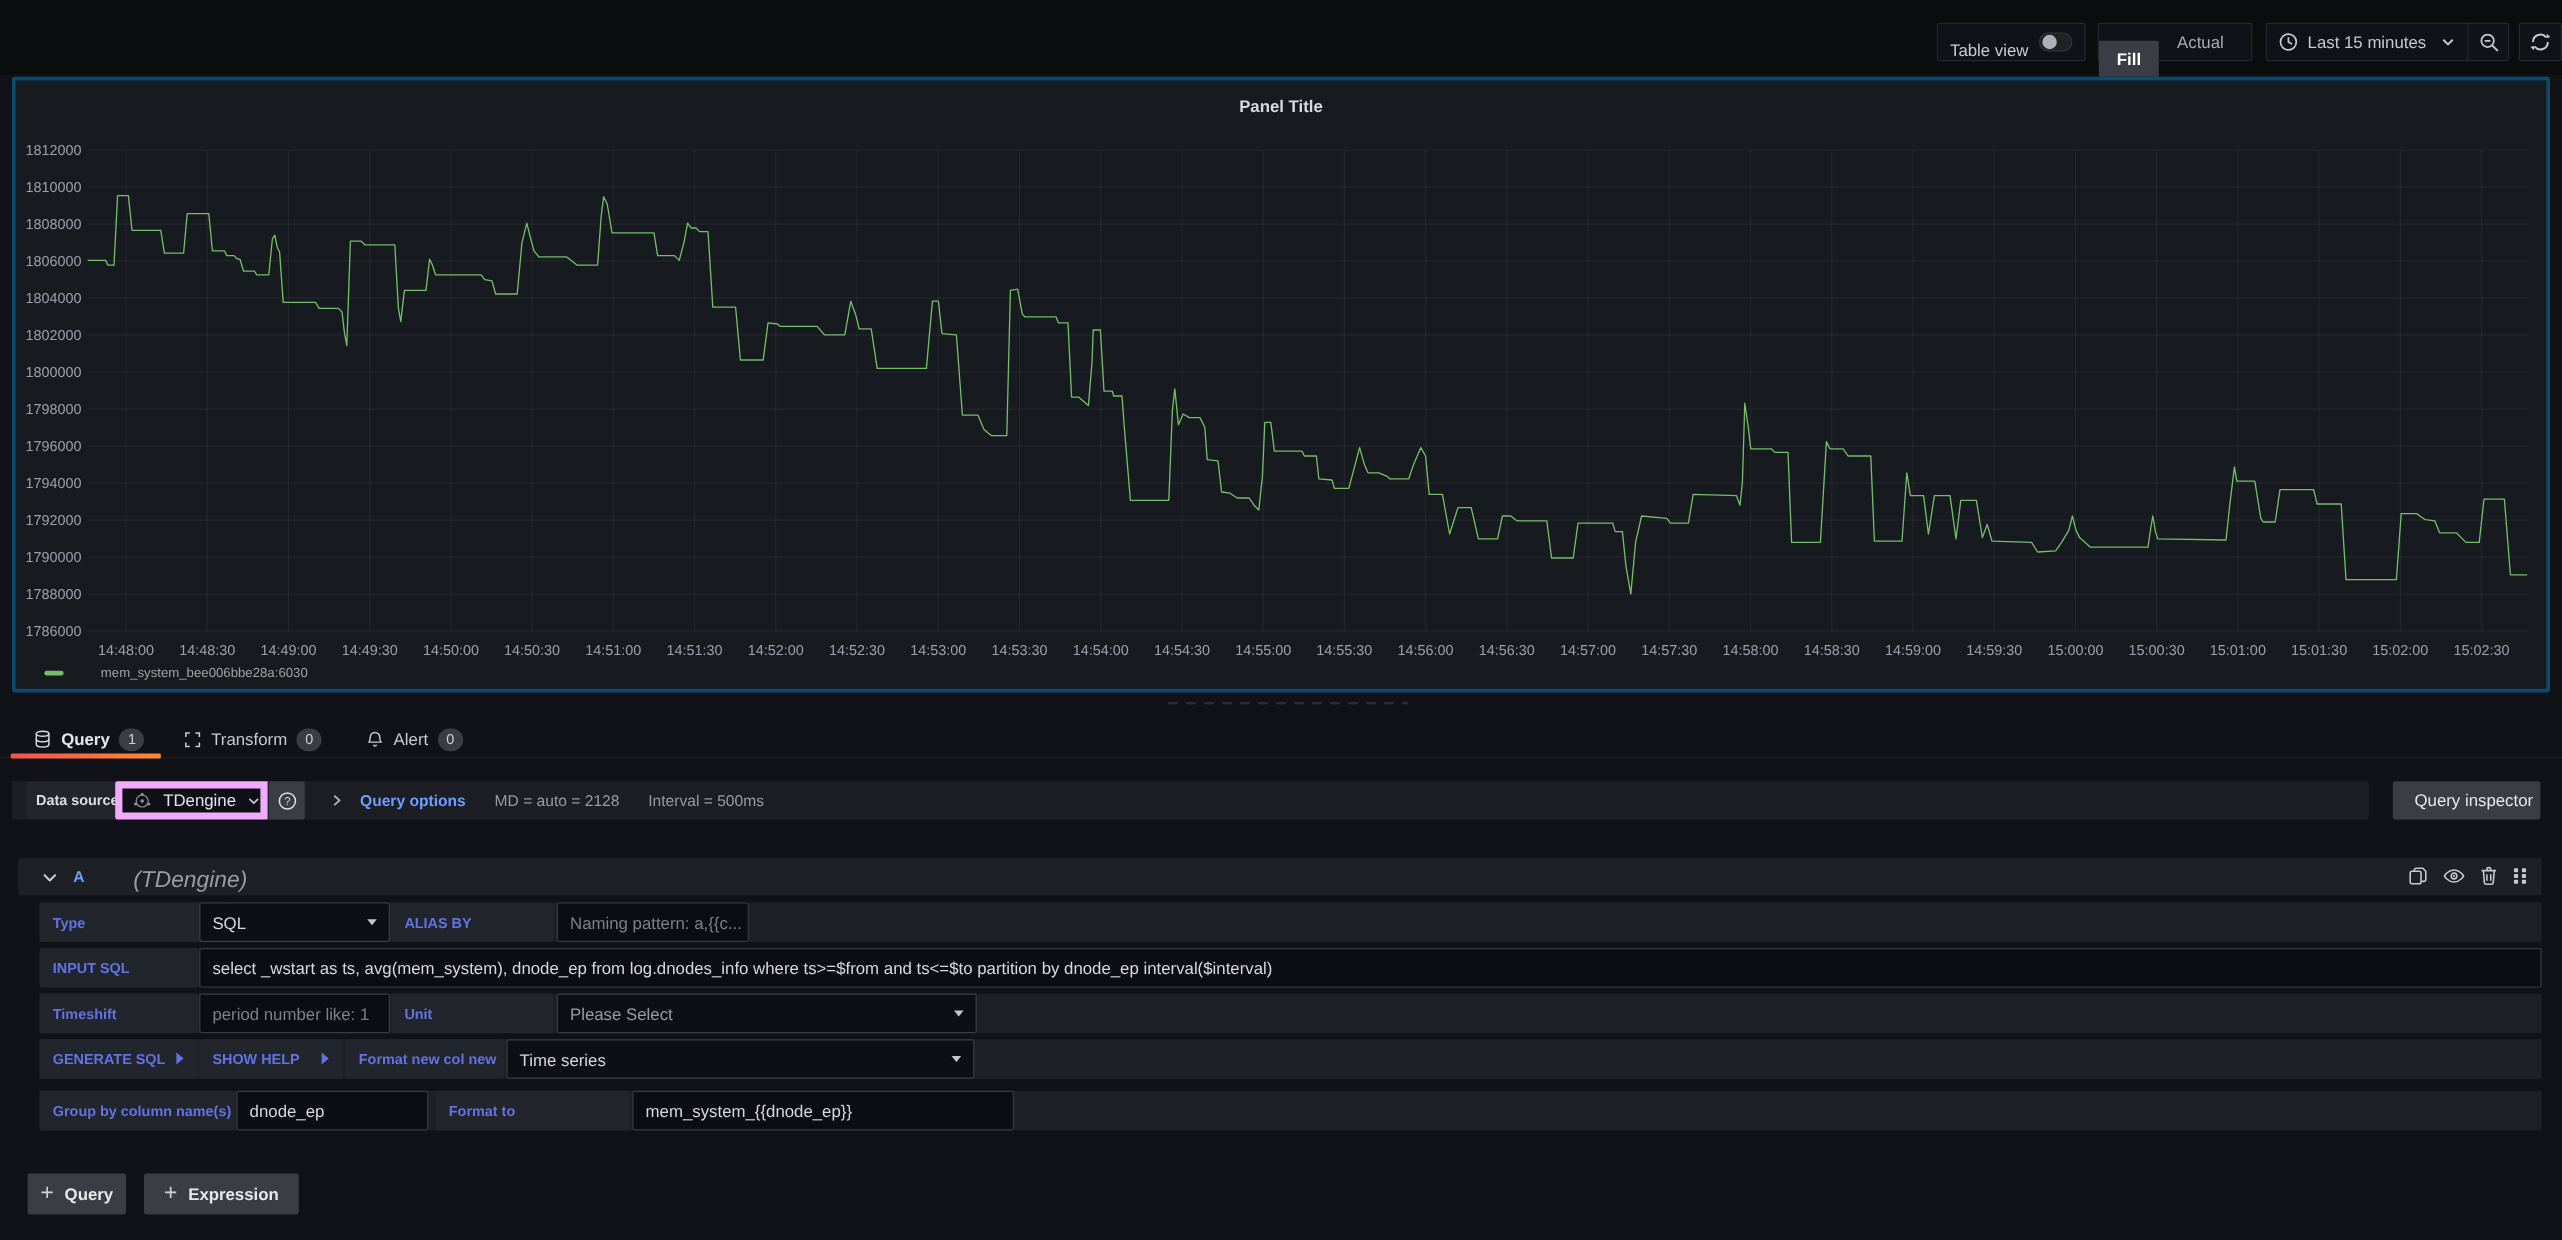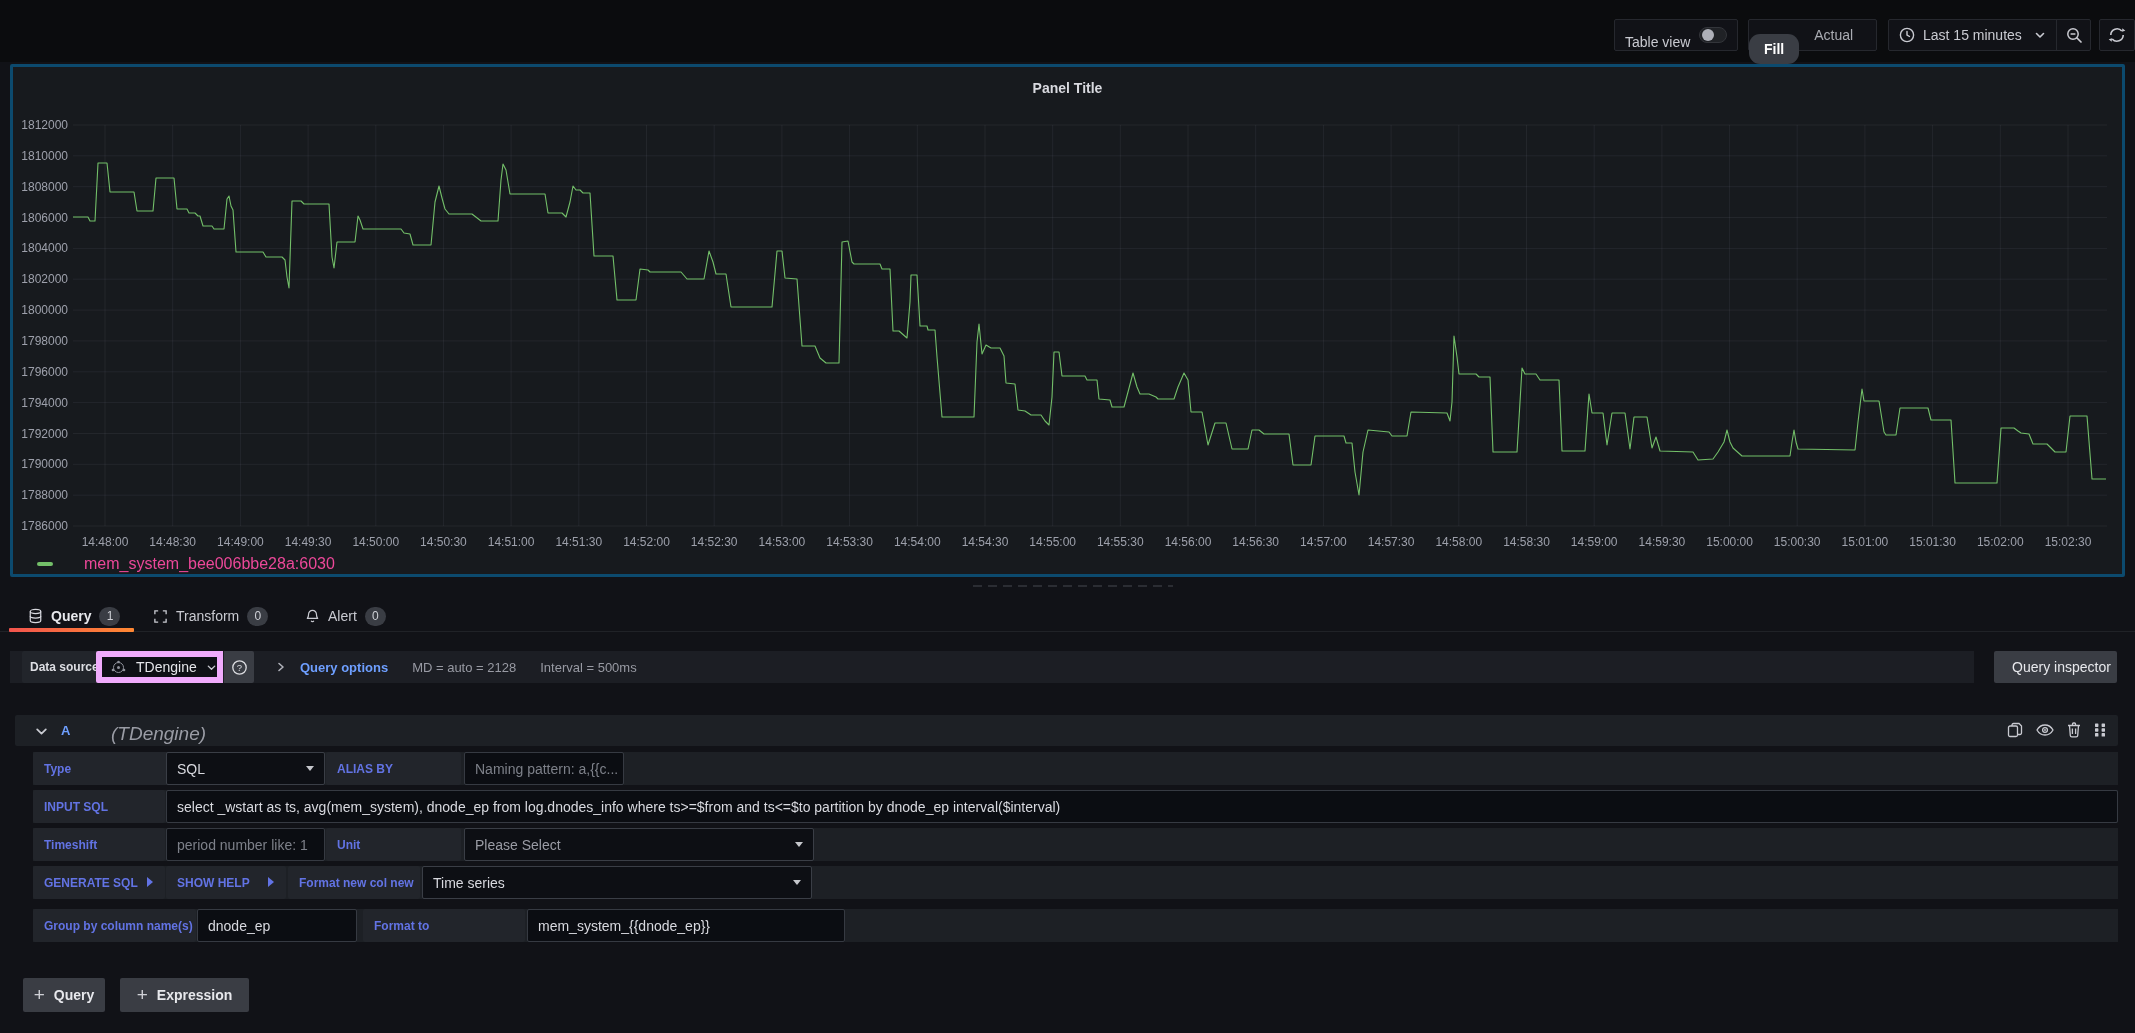--- a/index.html
+++ b/index.html
@@ -8,36 +8,36 @@
 
 
 #topbar { position:absolute; top:0; left:0; width:2135px; height:62px; background:#0b0c0e; }
 .tb-box { position:absolute; top:19px; height:32px; border:1px solid #26282e; border-radius:2px; background:#111217; display:flex; align-items:center; }
 #tv { left:1614px; width:124px; padding:0 10px; }
 #tv span { color:#c9cad1; font-size:14px; font-weight:500; white-space:nowrap;margin-top:14px; }
 .toggle { width:32px; height:16px; background:#202226; border:1px solid #33353a; border-radius:8px; margin-left:9px; position:relative; }
 .toggle i { position:absolute; left:2px; top:1px; width:12px; height:12px; border-radius:50%; background:#aeb0b8; }
 #fillact { left:1748px; width:129px; padding:0; }
 #fillact .seg { height:30px; line-height:30px; padding:0 15px; font-size:14px; white-space:nowrap; }
-#fillact .on { background:#3a3d44; color:#fff; font-weight:700; border-radius:11px;margin-top:27px; }
+#fillact .on { background:#3a3d44; color:#fff; font-weight:700; border-radius:1px;margin-top:27px; }
 #fillact .off { color:#aaacb3; font-weight:500; }
 #timepick { left:1888px; width:203px; padding:0; color:#c9cad1; }
 #timepick .lab { font-size:14px; font-weight:500; margin-left:8px; white-space:nowrap; }
 #zoomout { position:absolute; left:2056px; top:19px; width:35px; height:32px; border-left:1px solid #26282e; display:flex; align-items:center; justify-content:center; }
 #refresh { left:2099px; width:36px; justify-content:center; }
 svg.ic { display:block; }
 
 
 #panel { position:absolute; left:10px; top:64px; width:2115px; height:513px; background:#171a1e; border:3px solid #0c4a6e; border-radius:2px; }
 #ptitle { position:absolute; top:13px; left:0; width:100%; text-align:center; color:#d8d9df; font-size:14px; font-weight:700; }
 #chart text { font-size:12px; fill:#9da0ab; font-family:"Liberation Sans", sans-serif; }
 #chart line { stroke:rgba(204,204,220,0.07); stroke-width:1; }
 #legend { position:absolute; left:24px; top:488px; display:flex; align-items:center; white-space:nowrap; }
 #legend .sw { width:16px; height:4px; border-radius:2px; background:#73bf69; margin-right:6px; }
-#legend .lt { color:#ec4899; font-size:16px;padding-left:25px; }
+#legend .lt { color:#a3a3a3; font-size:11px;padding-left:25px; }
 
 
 #drag { position:absolute; left:973px; top:585px; width:200px; height:2px;
 background:repeating-linear-gradient(90deg,#2b2d33 0 9px,transparent 9px 15px); }
 
 
 #tabs { position:absolute; left:0; top:600px; width:2135px; height:32px; border-bottom:1px solid #202227; }
 .tab { position:absolute; top:0; height:32px; display:flex; align-items:center; color:#c9cad1; font-size:14px; }
 .tab .tt { font-weight:500; margin:0 8px; white-space:nowrap; }
 .tab.active .tt { color:#e7e8ec; font-weight:600; }

